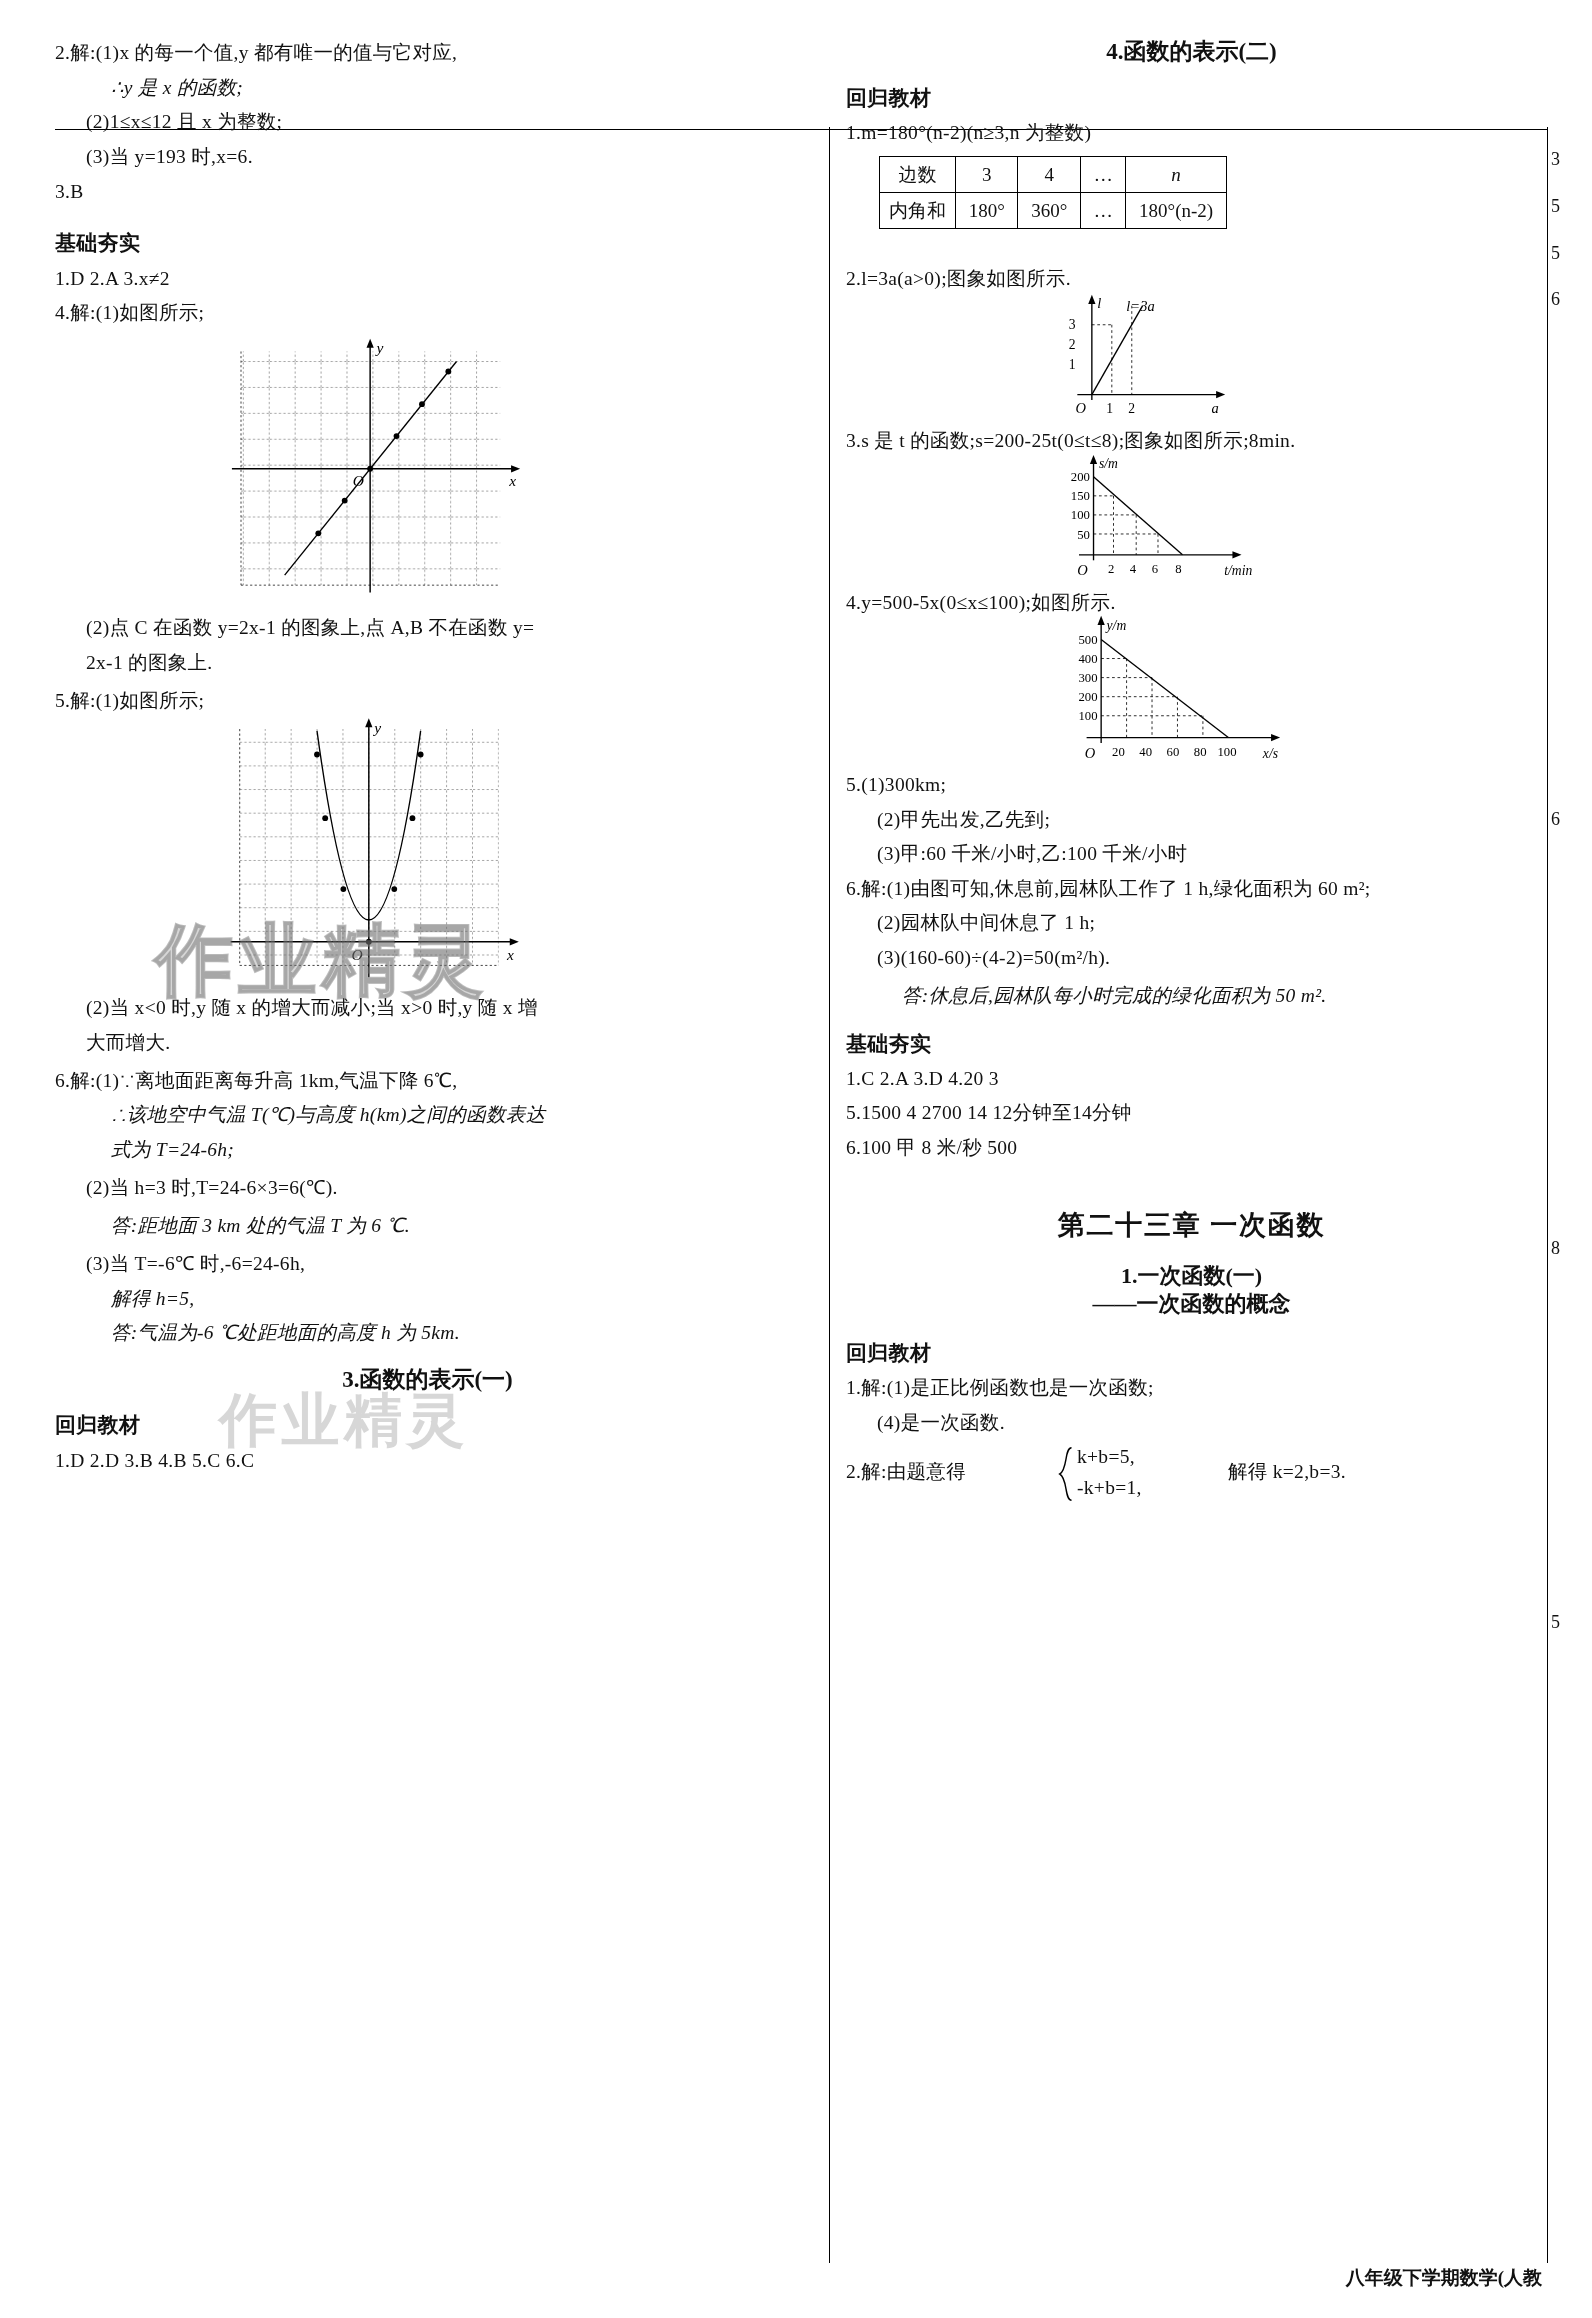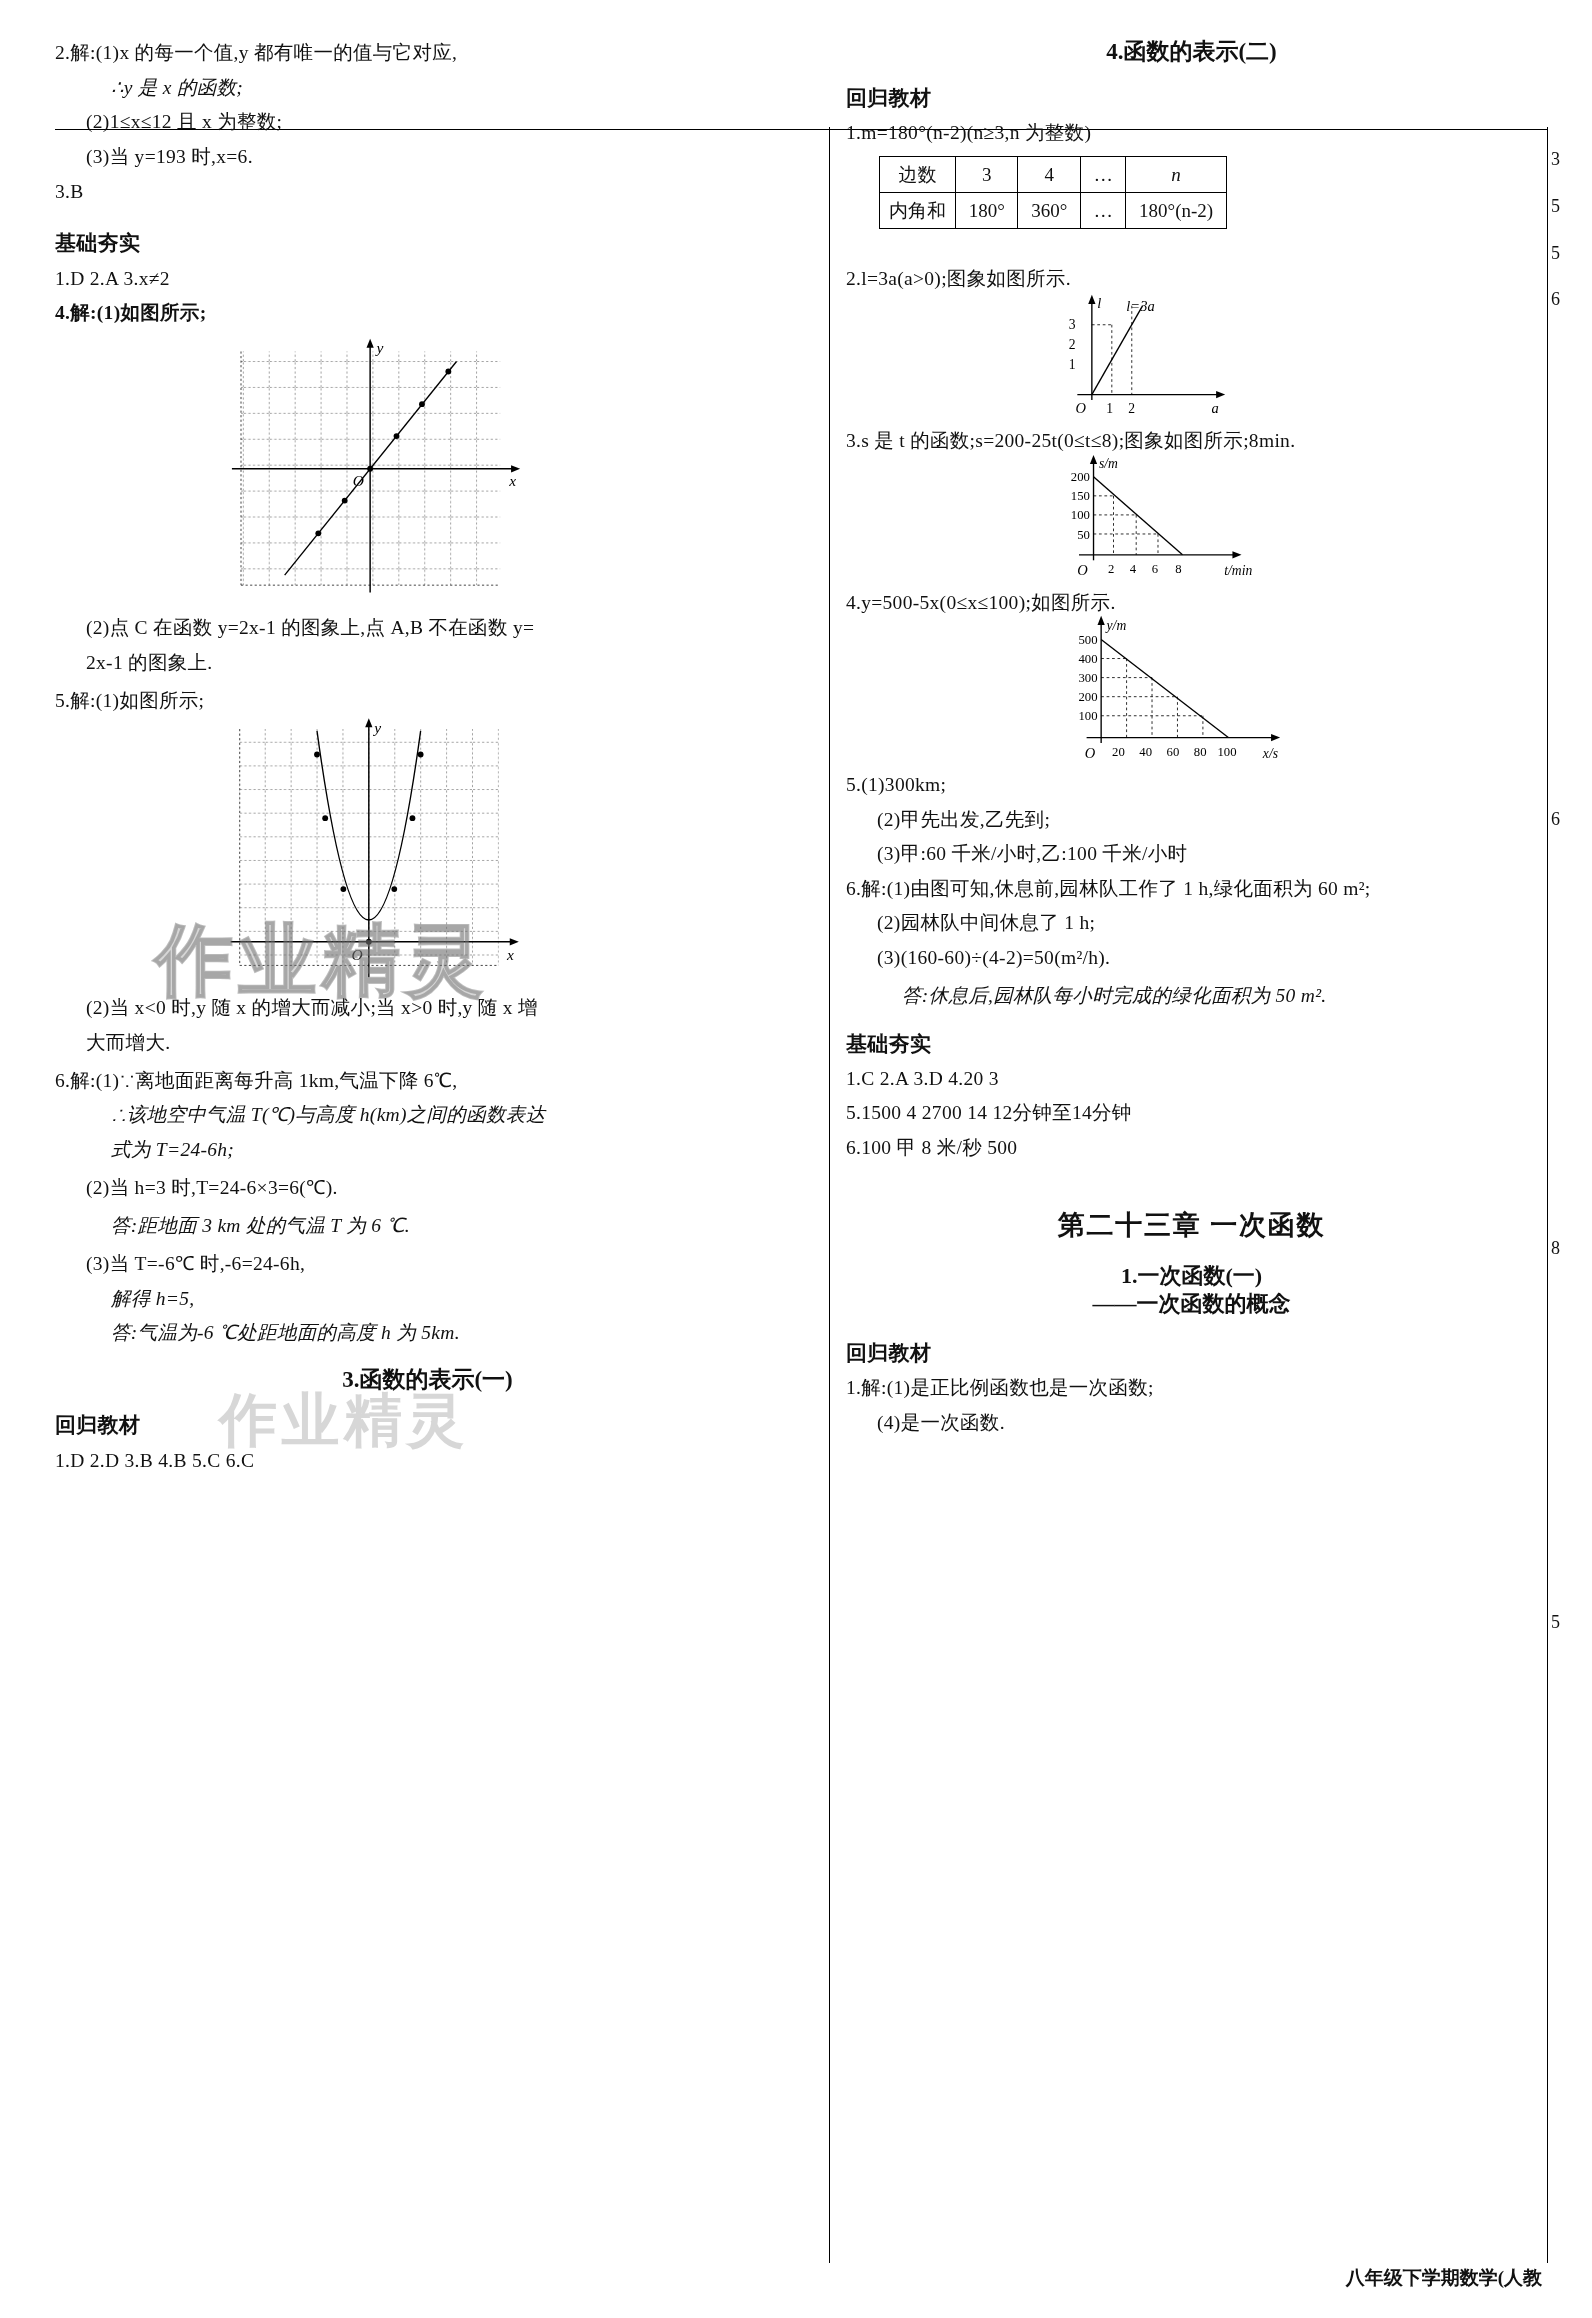--- a/index.html
+++ b/index.html
@@ -42,21 +42,21 @@
   <div class="col colL">
 
     <div class="blk txt" style="top:36px;left:0;width:764px;">2.解:(1)x 的每一个值,y 都有唯一的值与它对应,</div>
     <div class="blk txt ind2" style="top:71px;left:0;width:764px;">∴y 是 x 的函数;</div>
     <div class="blk txt ind1" style="top:105px;left:0;width:764px;">(2)1≤x≤12 且 x 为整数;</div>
     <div class="blk txt ind1" style="top:140px;left:0;width:764px;">(3)当 y=193 时,x=6.</div>
     <div class="blk txt" style="top:175px;left:0;width:764px;">3.B</div>
 
     <div class="blk txt hdr" style="top:225px;left:0;width:273px;">基础夯实</div>
     <div class="blk txt" style="top:262px;left:0;width:764px;">1.D   2.A   3.x≠2</div>
-    <div class="blk txt" style="top:296px;left:0;width:764px;font-weight:bold;">4.解:(1)如图所示;</div>
+    <div class="blk txt" style="top:296px;left:0;width:764px;">4.解:(1)如图所示;</div>
 
     <div class="blk" style="top:335px;left:136px;width:391px;height:273px;">
       <svg width="391" height="273" viewBox="0 0 430 300">
         <defs>
           <pattern id="gridA" width="28.5" height="28.5" patternUnits="userSpaceOnUse">
             <path d="M 28.5 0 L 0 0 0 28.5" fill="none" stroke="#000" stroke-width="0.8" stroke-dasharray="2.4,2.6"></path>
           </pattern>
         </defs>
         <rect x="55" y="18" width="285" height="257" fill="url(#gridA)"></rect>
         <line x1="55" y1="18" x2="55" y2="275" stroke="#000" stroke-width="0.8" stroke-dasharray="2.4,2.6"></line>
@@ -259,20 +259,29 @@
     <div class="blk txt" style="top:1131px;left:0;width:691px;">6.100   甲   8 米/秒   500</div>
 
     <div class="blk chap-title" style="top:1207px;left:0;width:691px;">第二十三章   一次函数</div>
     <div class="blk sub-title" style="top:1253px;left:0;width:691px;margin-top:8px;">1.一次函数(一)</div>
     <div class="blk sub-title" style="top:1289px;left:0;width:691px;">——一次函数的概念</div>
 
     <div class="blk txt hdr" style="top:1335px;left:0;width:273px;">回归教材</div>
     <div class="blk txt" style="top:1371px;left:0;width:691px;">1.解:(1)是正比例函数也是一次函数;</div>
     <div class="blk txt ind1" style="top:1406px;left:0;width:691px;">(4)是一次函数.</div>
 
+    <div class="blk" style="top:1440px;left:0;width:691px;height:64px;">
+      <span class="txt" style="position:absolute;top:14.5px;left:0;">2.解:由题意得</span>
+      <svg style="position:absolute;left:211px;top:5.5px;" width="20" height="56" viewBox="0 0 22 62">
+        <path d="M16 2 C 8 2, 12 26, 3 31 C 12 36, 8 60, 16 60" fill="none" stroke="#000" stroke-width="1.6"></path>
+      </svg>
+      <span class="txt" style="position:absolute;top:0px;left:231px;">k+b=5,</span>
+      <span class="txt" style="position:absolute;top:31px;left:231px;">-k+b=1,</span>
+      <span class="txt" style="position:absolute;top:14.5px;left:382px;">解得 k=2,b=3.</span>
+    </div>
 
   </div>
 
   <div class="rightstub">
     <div>3</div>
     <div>5</div>
     <div>5</div>
     <div>6</div>
     <div style="height:473px"></div>
     <div>6</div>

